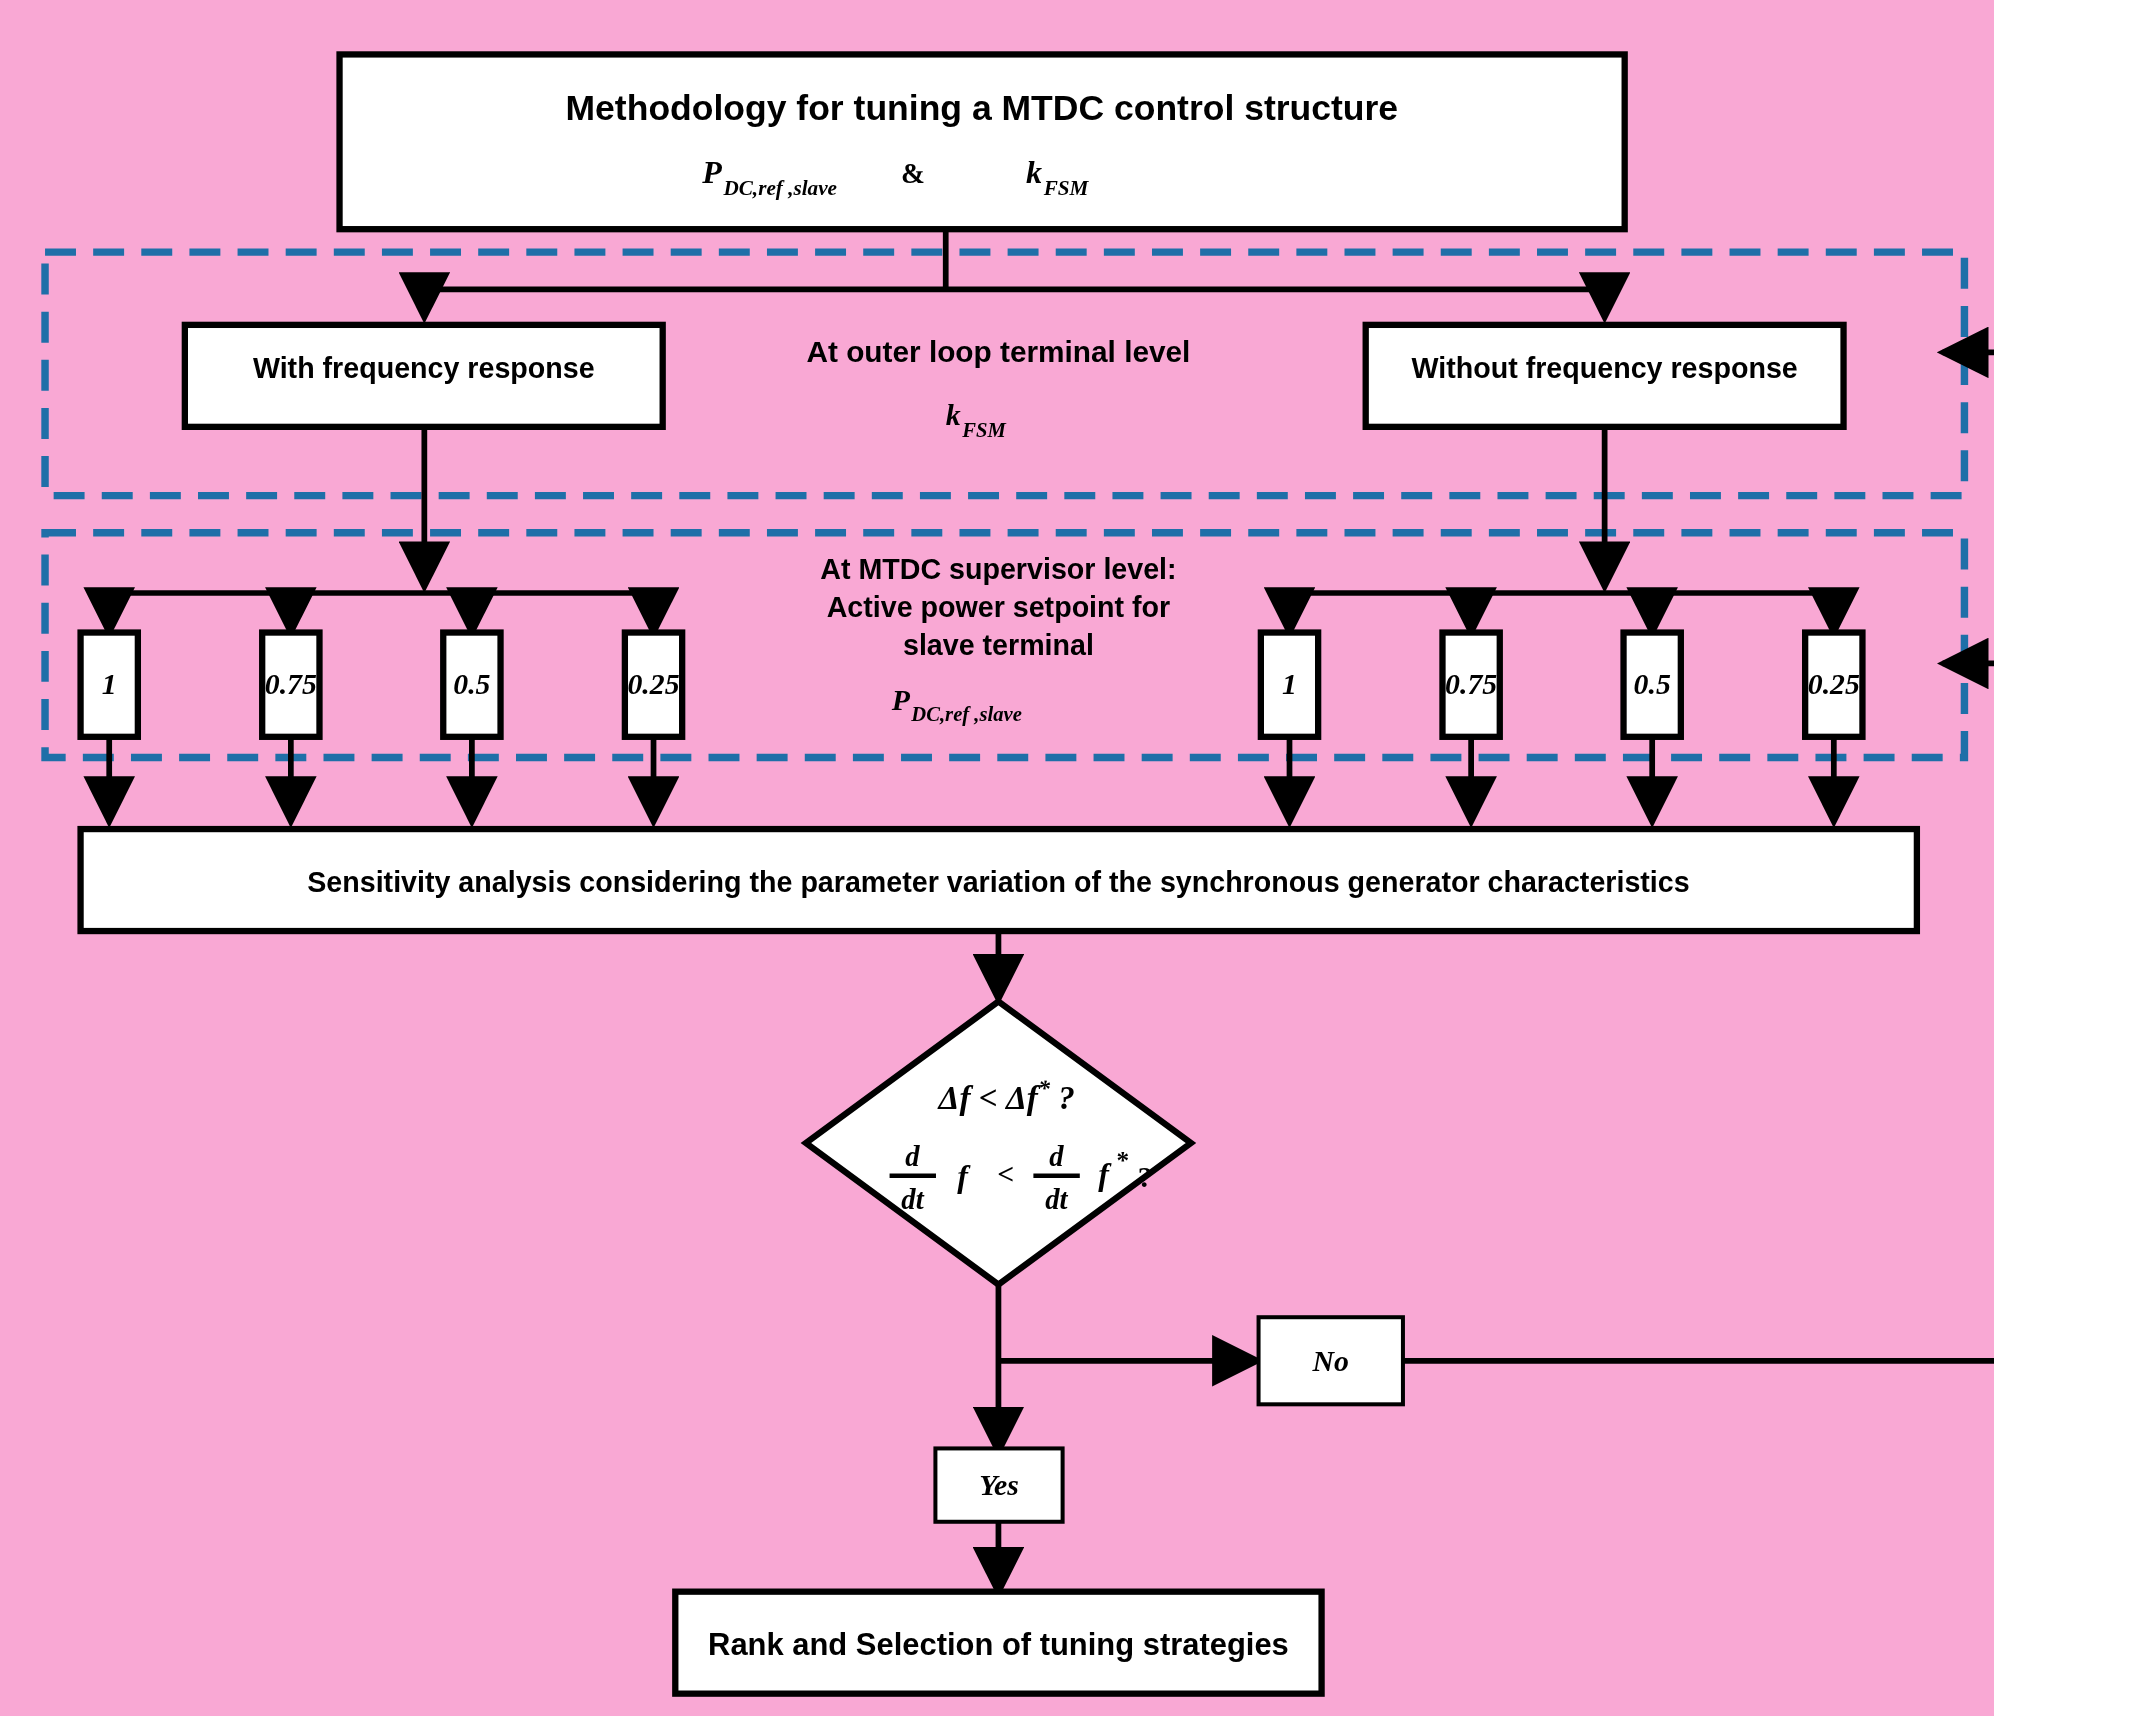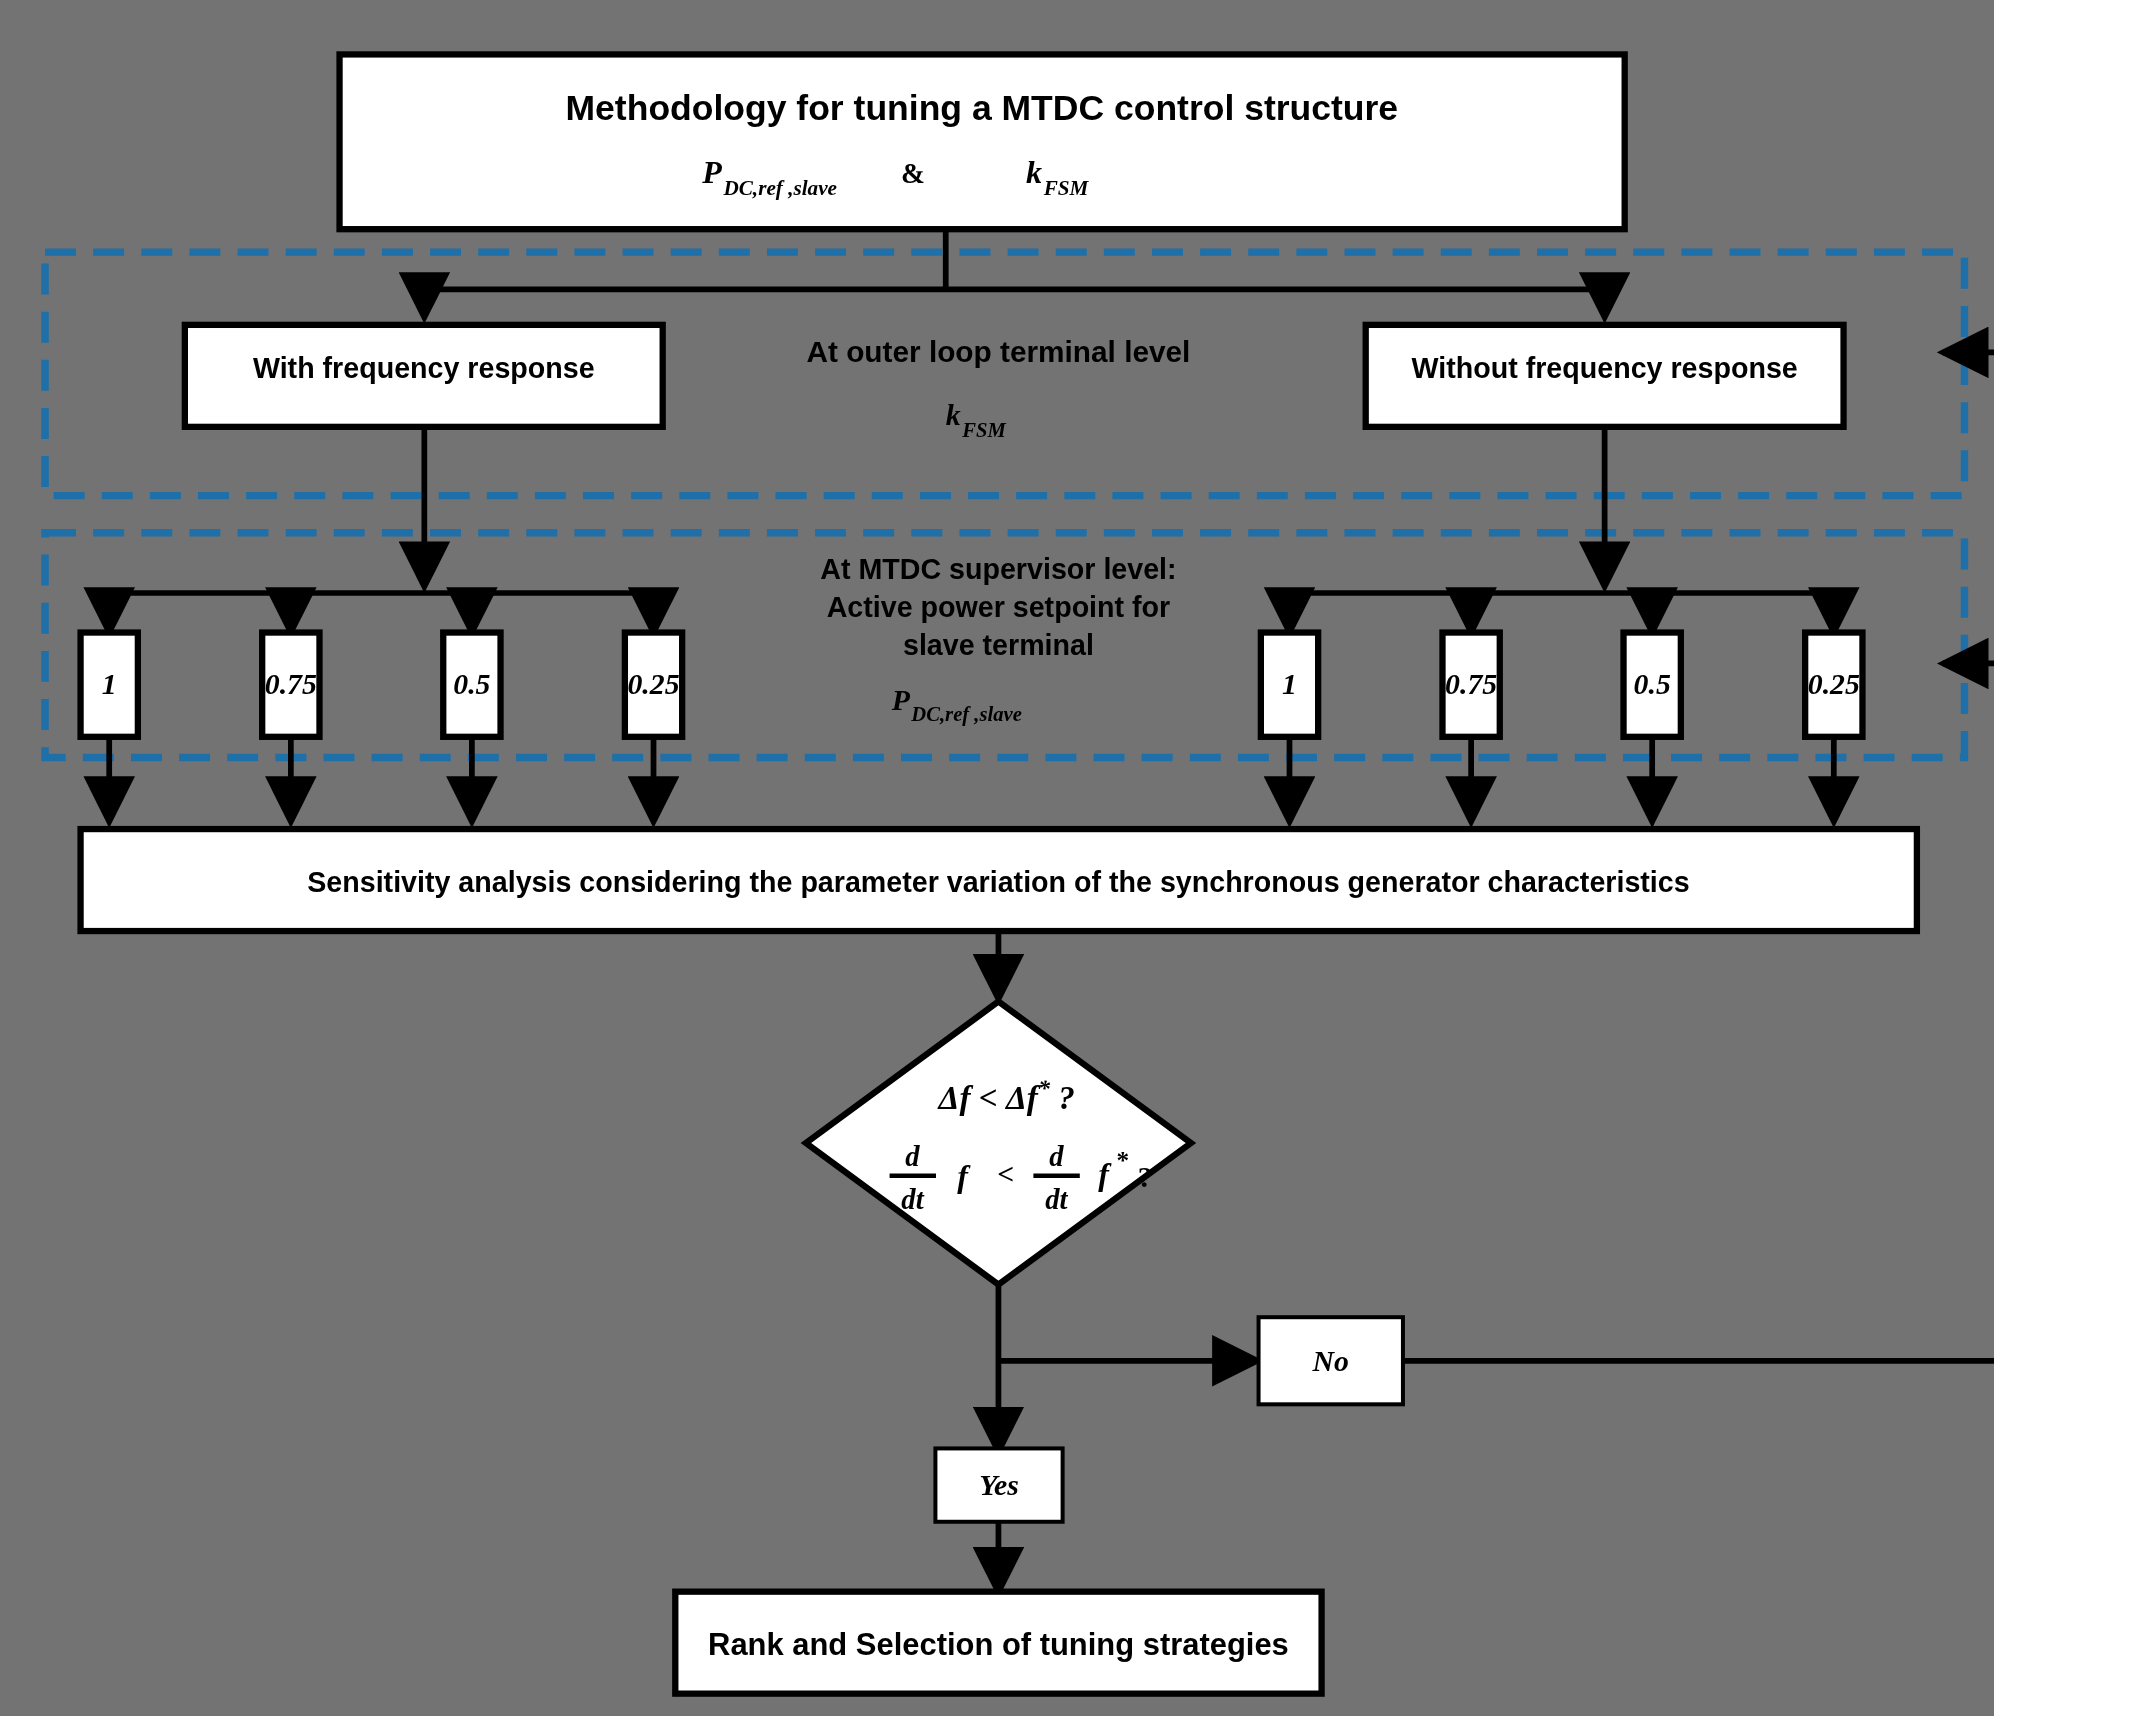--- a/index.html
+++ b/index.html
@@ -1,17 +1,17 @@
 <!DOCTYPE html>
 <html style="font-size:9.2px"><head>
 <meta charset="utf-8">
 <style>
   html,body{margin:0;padding:0;background:#ffffff;}
   body{font-family:"Liberation Sans", sans-serif;}
-  #stage{position:relative;width:1994px;height:1716px;background:#737373;overflow:hidden;}
+  #stage{position:relative;width:1994px;height:1716px;background:#f9a8d4;overflow:hidden;}
   svg{position:absolute;left:0;top:0;width:2151px;height:1716px;}
   .bx{fill:#ffffff;stroke:#000000;stroke-width:11;}
   .bx-thin{fill:#ffffff;stroke:#000000;stroke-width:7;}
   .dash{fill:none;stroke:#1f6fa8;stroke-width:13;stroke-dasharray:54 30;}
   .ln{stroke:#000000;stroke-width:10;fill:none;}
   .ln-thin{stroke:#000000;stroke-width:8;fill:none;}
   .lbl{font-family:"Liberation Sans", sans-serif;font-weight:bold;fill:#000;}
   .num{font-family:"Liberation Serif", serif;font-weight:bold;font-style:italic;fill:#000;}
   .mathi{font-family:"Liberation Serif", serif;font-style:italic;font-weight:bold;fill:#000;}
   .mathr{font-family:"Liberation Serif", serif;font-weight:bold;fill:#000;}

